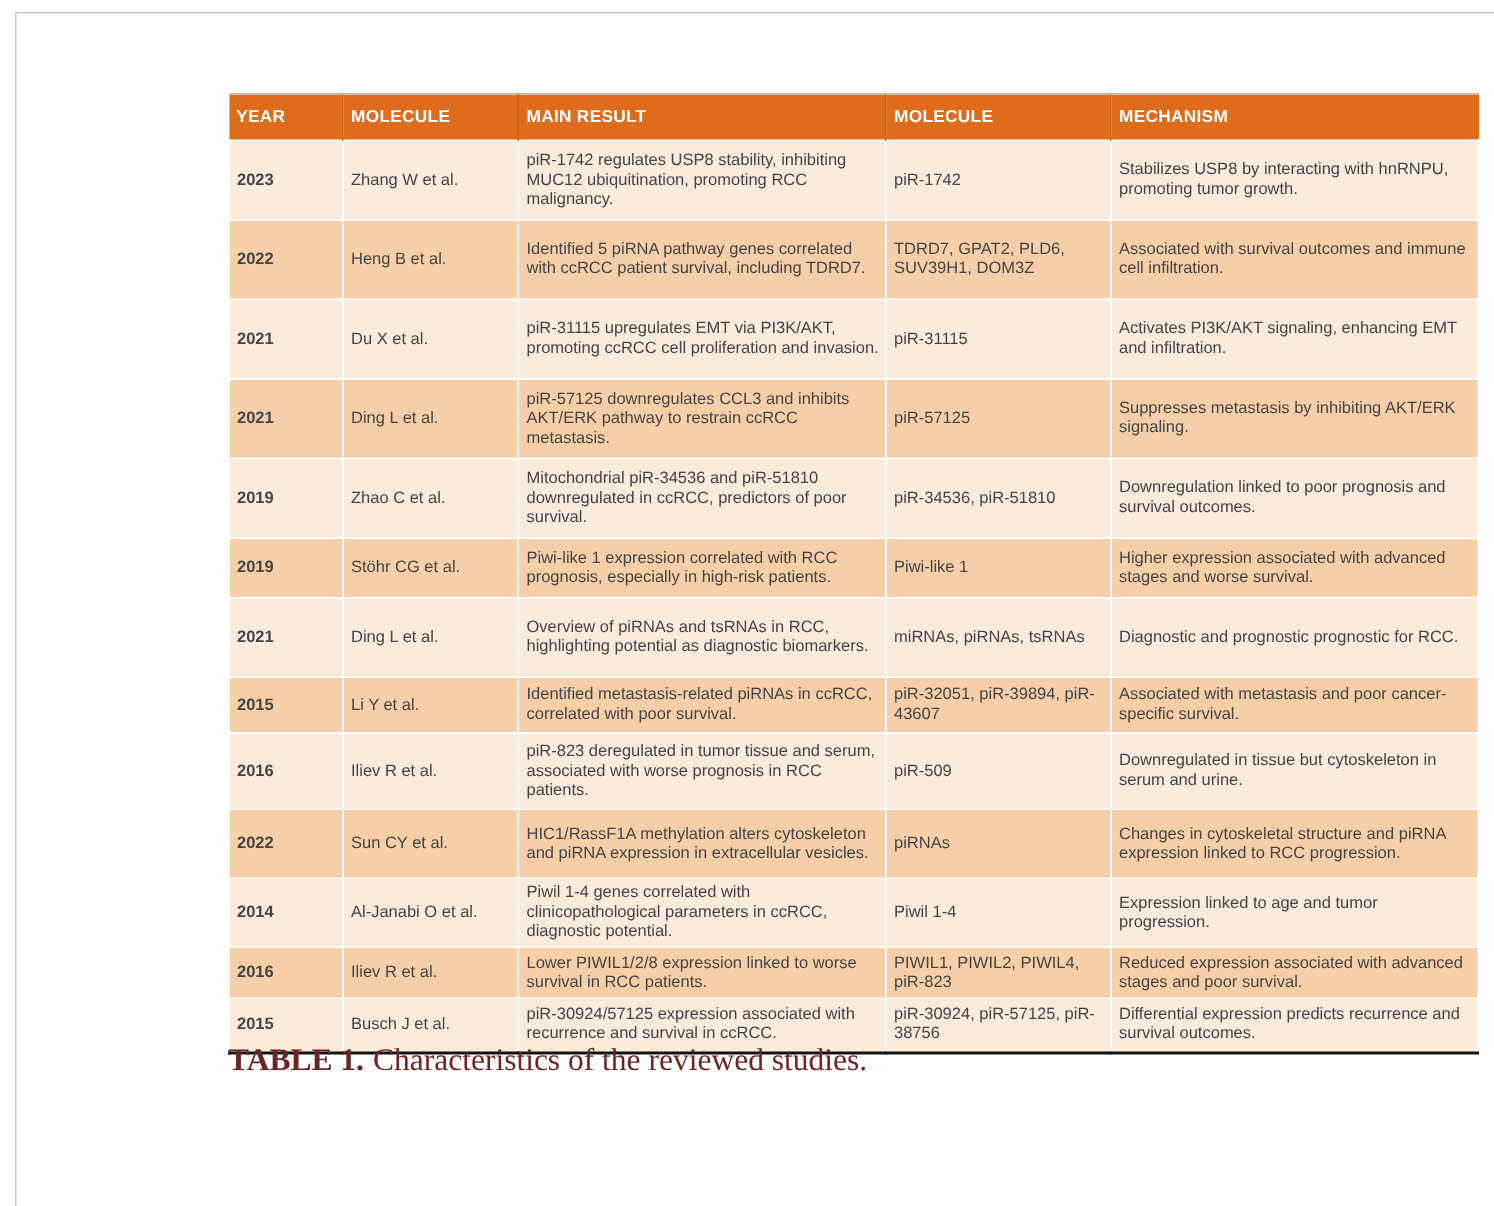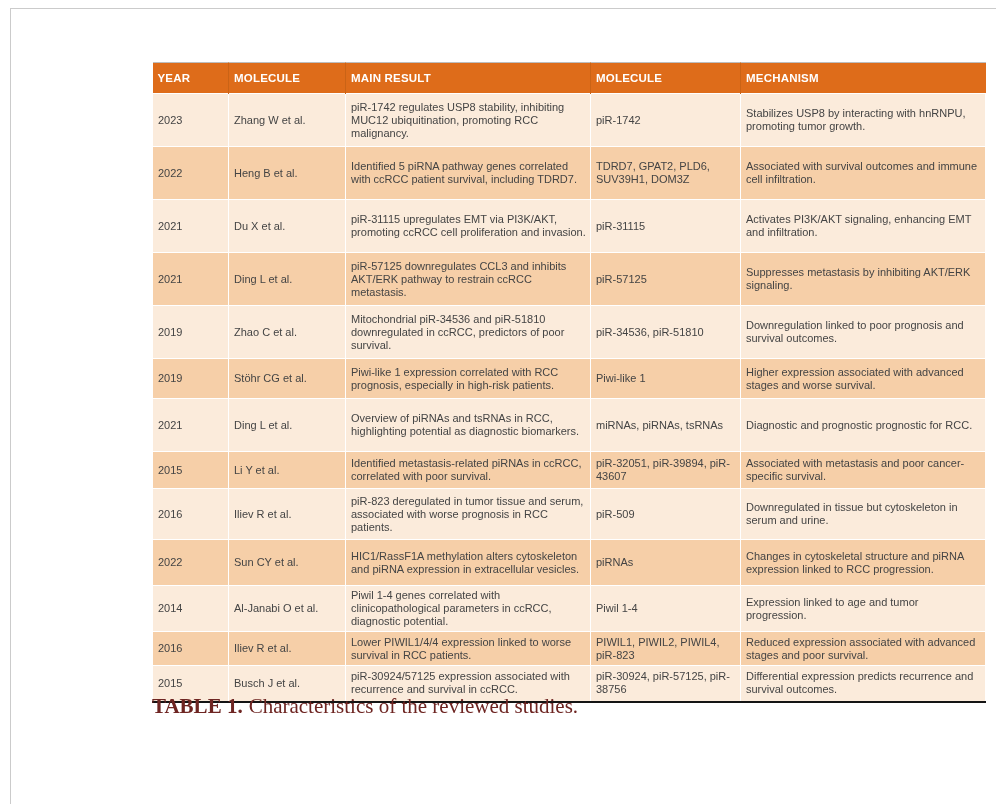--- a/index.html
+++ b/index.html
@@ -73,21 +73,21 @@
     line-height: 13px;
     color: var(--body-text);
     padding: 2px 4px 2px 5px;
     vertical-align: middle;
     border: 1px solid #FFFFFF;
     overflow: hidden;
     word-wrap: break-word;
   }
   tr.row-light td { background: var(--row-light); }
   tr.row-dark  td { background: var(--row-dark); }
-  td.cell-year { padding-left: 8px; }
+  td.cell-year { padding-left: 8px; font-weight: bold; }
   .caption {
     position: absolute;
     left: 152px;
     top: 694px;
     width: 800px;
     font-family: "Liberation Serif", "DejaVu Serif", serif;
     font-size: 21px;
     color: var(--caption-text);
     white-space: nowrap;
   }
@@ -194,21 +194,21 @@
           <tr class="row-light" style="height: 46px;">
             <td class="cell-year">2014</td>
             <td class="cell-authors">Al-Janabi O et al.</td>
             <td class="cell-main-result">Piwil 1-4 genes correlated with clinicopathological parameters in ccRCC, diagnostic potential.</td>
             <td class="cell-molecule">Piwil 1-4</td>
             <td class="cell-mechanism">Expression linked to age and tumor progression.</td>
           </tr>
           <tr class="row-dark" style="height: 34px;">
             <td class="cell-year">2016</td>
             <td class="cell-authors">Iliev R et al.</td>
-            <td class="cell-main-result">Lower PIWIL1/4/4 expression linked to worse survival in RCC patients.</td>
+            <td class="cell-main-result">Lower PIWIL1/2/8 expression linked to worse survival in RCC patients.</td>
             <td class="cell-molecule">PIWIL1, PIWIL2, PIWIL4, piR-823</td>
             <td class="cell-mechanism">Reduced expression associated with advanced stages and poor survival.</td>
           </tr>
           <tr class="row-light" style="height: 36px;">
             <td class="cell-year">2015</td>
             <td class="cell-authors">Busch J et al.</td>
             <td class="cell-main-result">piR-30924/57125 expression associated with recurrence and survival in ccRCC.</td>
             <td class="cell-molecule">piR-30924, piR-57125, piR-38756</td>
             <td class="cell-mechanism">Differential expression predicts recurrence and survival outcomes.</td>
           </tr>

